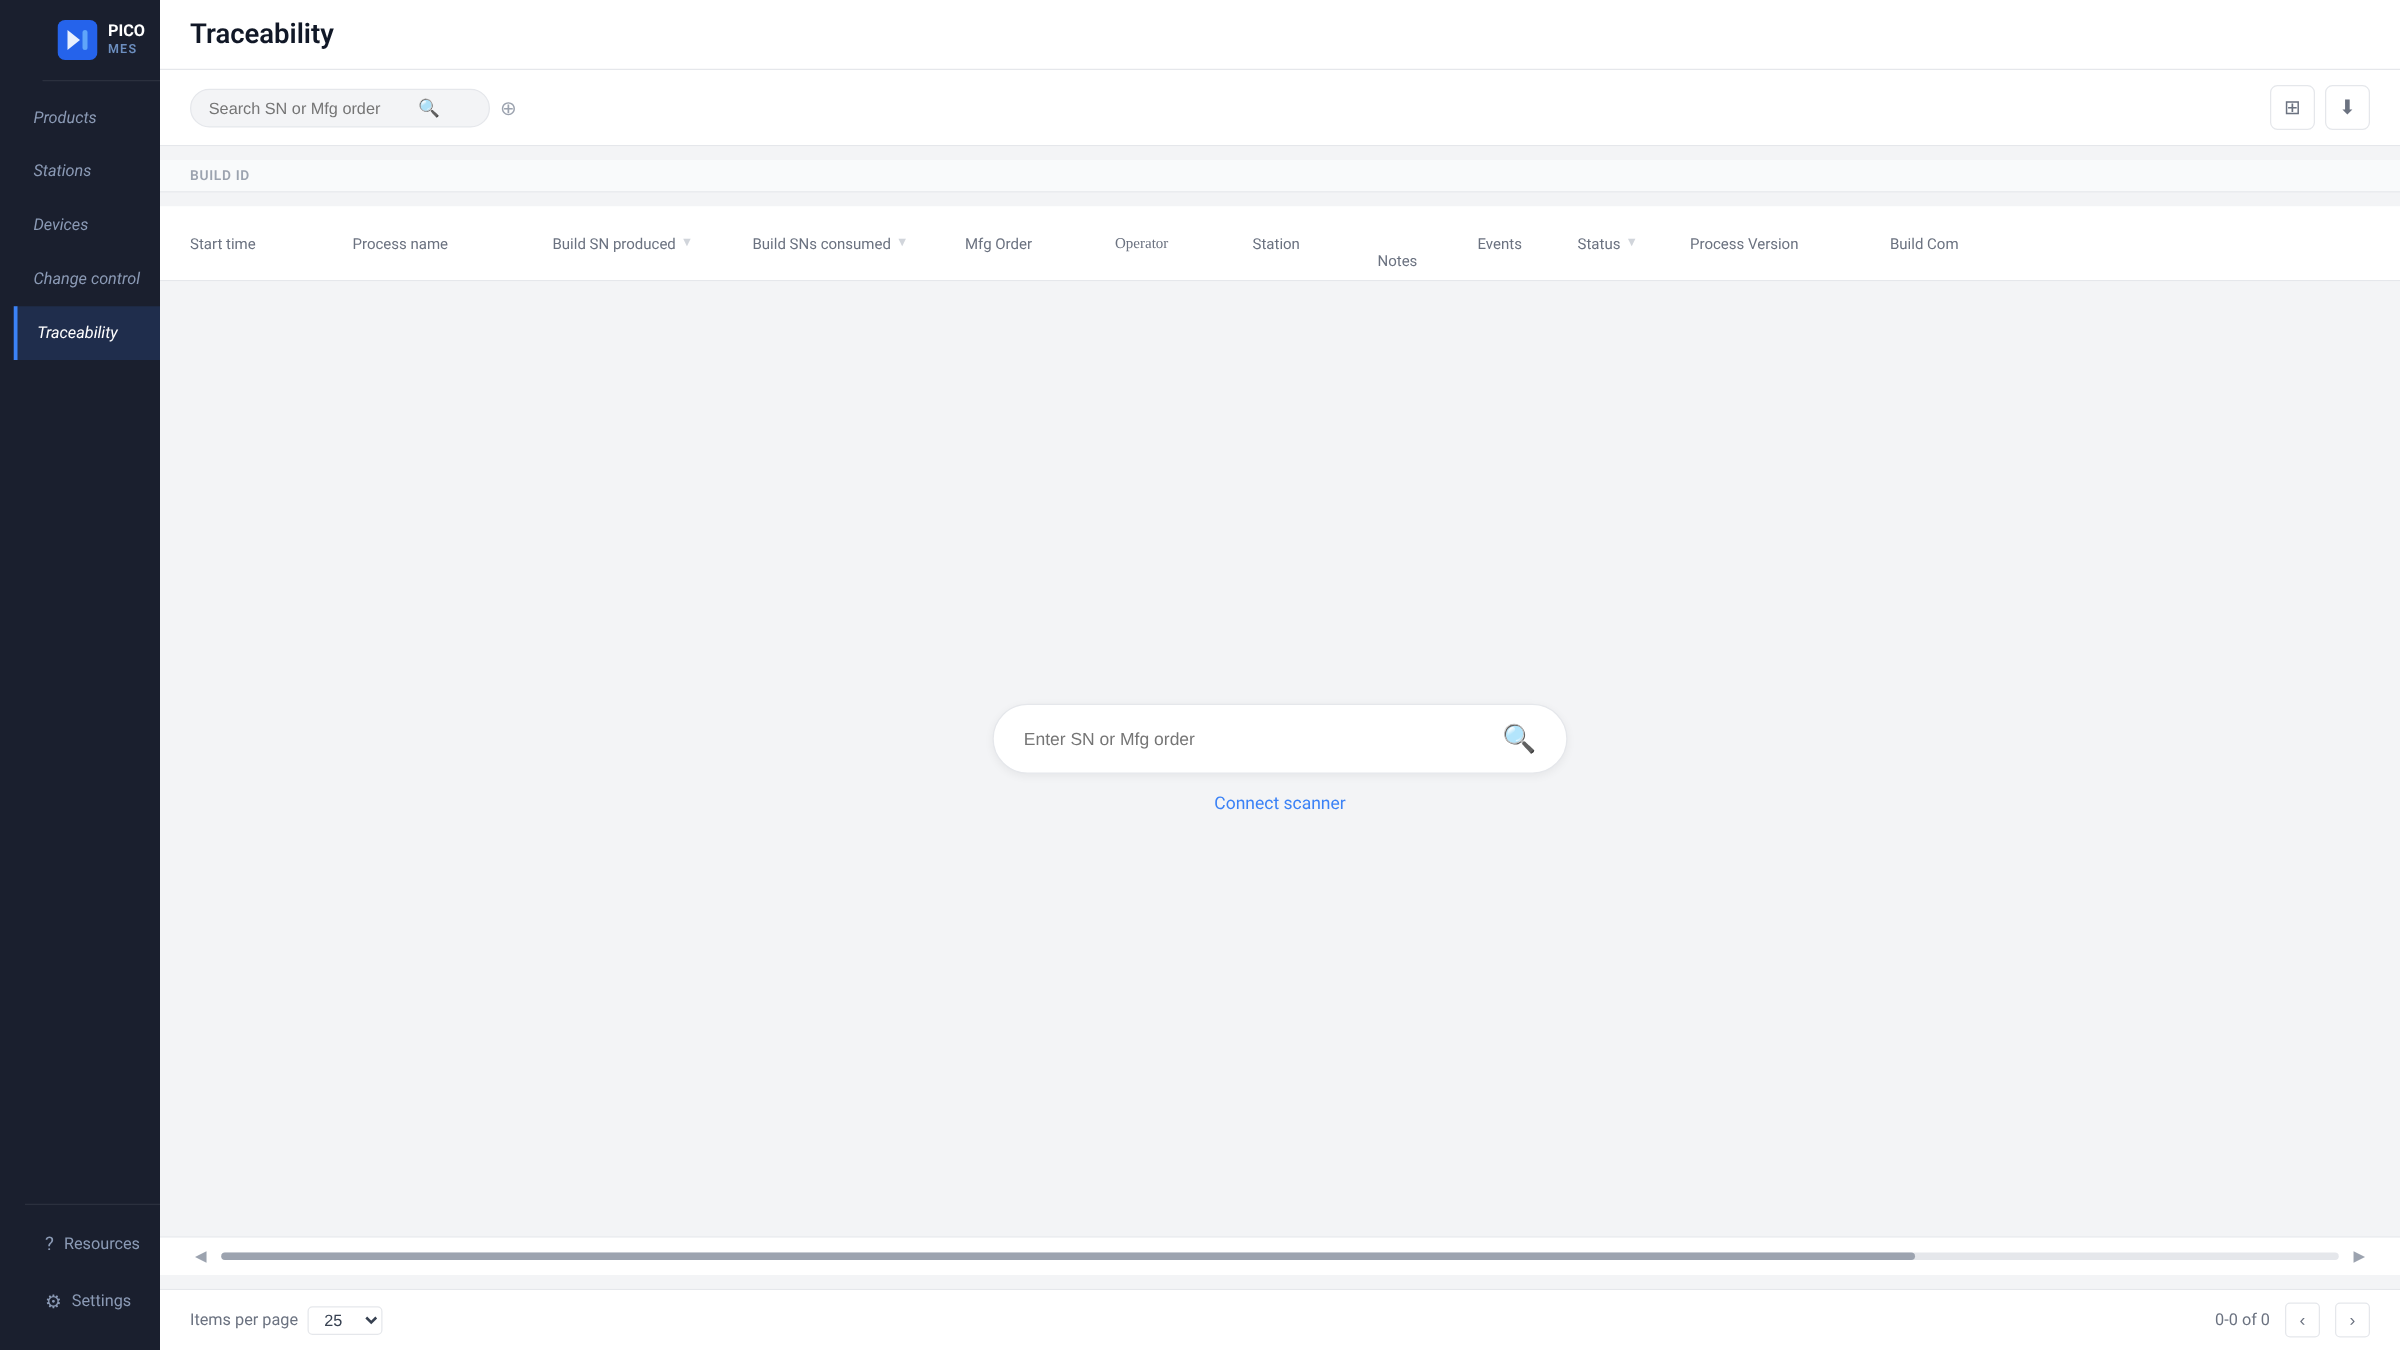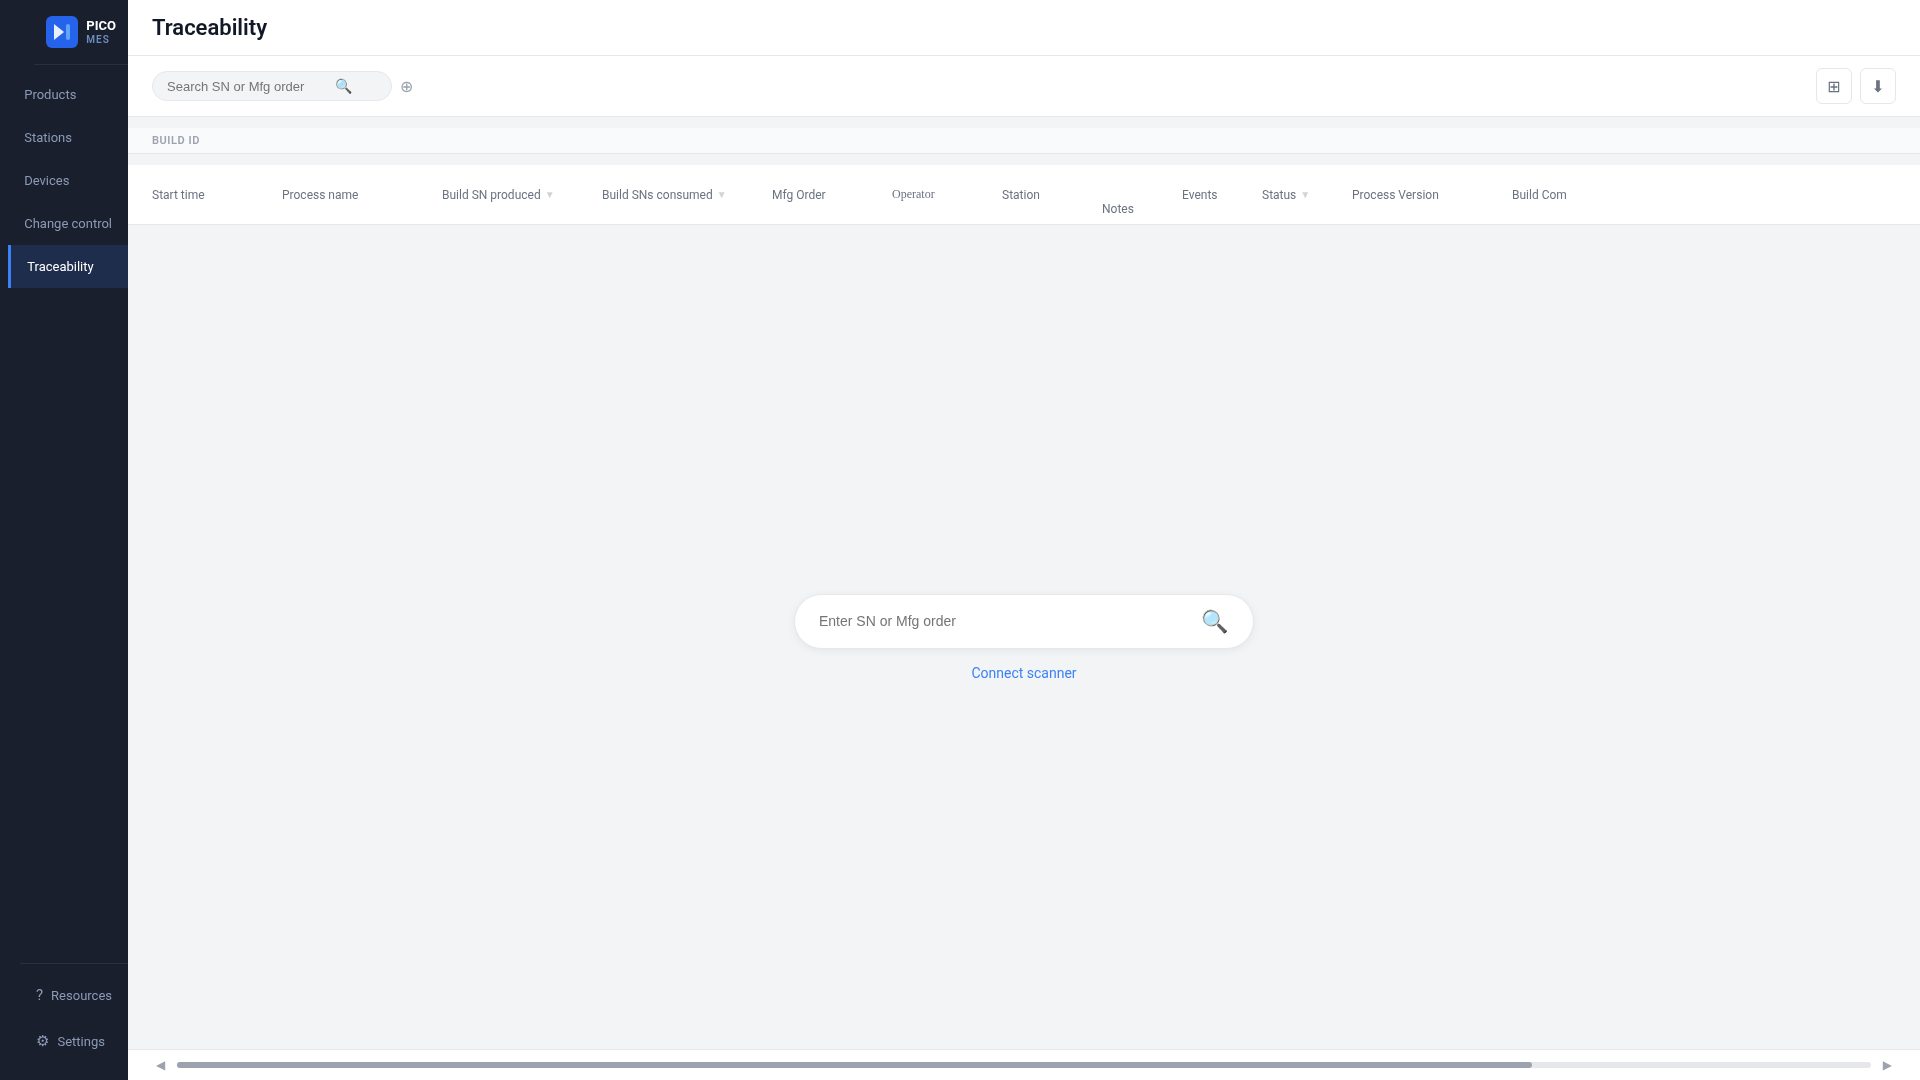--- a/index.html
+++ b/index.html
@@ -34,20 +34,21 @@
     }
     .logo-sub {
       color: #6c8ebf;
       font-size: 10px;
       font-weight: 600;
       letter-spacing: 1px;
     }
     #nav-items {
       flex: 1;
       padding: 8px 0;
+      font-style: italic;
     }
     .nav-item {
       display: flex;
       align-items: center;
       padding: 14px 16px;
       color: #8b9ab5;
       font-size: 13px;
       cursor: pointer;
       transition: background 0.15s;
       border-radius: 0;
@@ -431,15 +432,30 @@
     </div>
 
     <div id="scrollbar-row">
       <span class="scroll-arrow">◀</span>
       <div id="scrollbar-track">
         <div id="scrollbar-thumb"></div>
       </div>
       <span class="scroll-arrow">▶</span>
     </div>
 
+    <div id="footer">
+      <div class="footer-left">
+        <span>Items per page</span>
+        <select class="items-per-page-select">
+          <option>25</option>
+          <option>50</option>
+          <option>100</option>
+        </select>
+      </div>
+      <div class="footer-right">
+        <span class="pagination-info">0-0 of 0</span>
+        <button class="pagination-btn">‹</button>
+        <button class="pagination-btn">›</button>
+      </div>
+    </div>
 
   </div>
 </div>
 
 </body></html>

